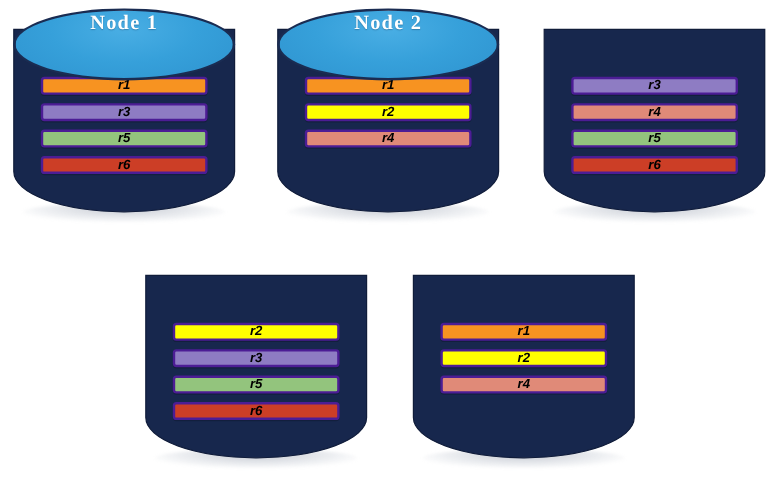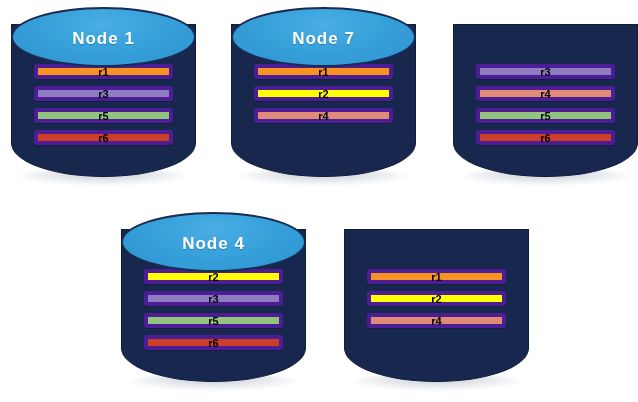--- a/index.html
+++ b/index.html
@@ -55,22 +55,23 @@
     position: absolute;
     left: 0;
     top: 0;
     width: 185px;
     height: 60px;
     box-sizing: border-box;
     border-radius: 50%;
     background: radial-gradient(ellipse at 50% 28%, #49aee4 0%, #36a0da 48%, #2e93cf 100%);
     border: 2px solid #1a2c52;
     display: flex;
-    align-items: center;
+    align-items: flex-start;
     justify-content: center;
+    font-family: Liberation Serif, serif;
   }
 
   .node-title {
     color: #ffffff;
     font-size: 17px;
     font-weight: bold;
     letter-spacing: 1px;
     line-height: 1;
     text-shadow: 0 1px 1px rgba(10,30,60,0.30);
     white-space: nowrap;
@@ -84,26 +85,27 @@
     right: 23px;
     top: 57px;
     display: flex;
     flex-direction: column;
     gap: 7px;
   }
 
   .record-bar {
     height: 15px;
     border-radius: 3px;
-    border: 4px solid #4c1d95;
+    border: 2px solid #4c1d95;
     box-sizing: border-box;
     display: flex;
     align-items: center;
     justify-content: center;
     box-shadow: 0 1px 0 rgba(0,0,0,0.20);
+    font-style: italic;
   }
 
   .record-label {
     font-size: 11px;
     font-weight: bold;
     color: #000000;
     line-height: 1;
     transform: translateY(0.5px);
   }
 </style>
@@ -140,21 +142,21 @@
           <span class="record-label">r1</span>
         </div>
         <div class="record-bar" style="background: rgb(255, 255, 0);">
           <span class="record-label">r2</span>
         </div>
         <div class="record-bar" style="background: rgb(224, 138, 120);">
           <span class="record-label">r4</span>
         </div>
       </div>
       <div class="cyl-top">
-        <span class="node-title">Node 7</span>
+        <span class="node-title">Node 2</span>
       </div>
     </div>
     <div class="node" style="left: 453px; top: 7px;">
       <div class="cyl-shadow"></div>
       <div class="cyl-body"></div>
       <div class="records">
         <div class="record-bar" style="background: rgb(142, 124, 195);">
           <span class="record-label">r3</span>
         </div>
         <div class="record-bar" style="background: rgb(224, 138, 120);">
@@ -178,23 +180,20 @@
         <div class="record-bar" style="background: rgb(142, 124, 195);">
           <span class="record-label">r3</span>
         </div>
         <div class="record-bar" style="background: rgb(147, 196, 125);">
           <span class="record-label">r5</span>
         </div>
         <div class="record-bar" style="background: rgb(204, 62, 38);">
           <span class="record-label">r6</span>
         </div>
       </div>
-      <div class="cyl-top">
-        <span class="node-title">Node 4</span>
-      </div>
     </div>
     <div class="node" style="left: 344px; top: 212px;">
       <div class="cyl-shadow"></div>
       <div class="cyl-body"></div>
       <div class="records">
         <div class="record-bar" style="background: rgb(247, 147, 33);">
           <span class="record-label">r1</span>
         </div>
         <div class="record-bar" style="background: rgb(255, 255, 0);">
           <span class="record-label">r2</span>

